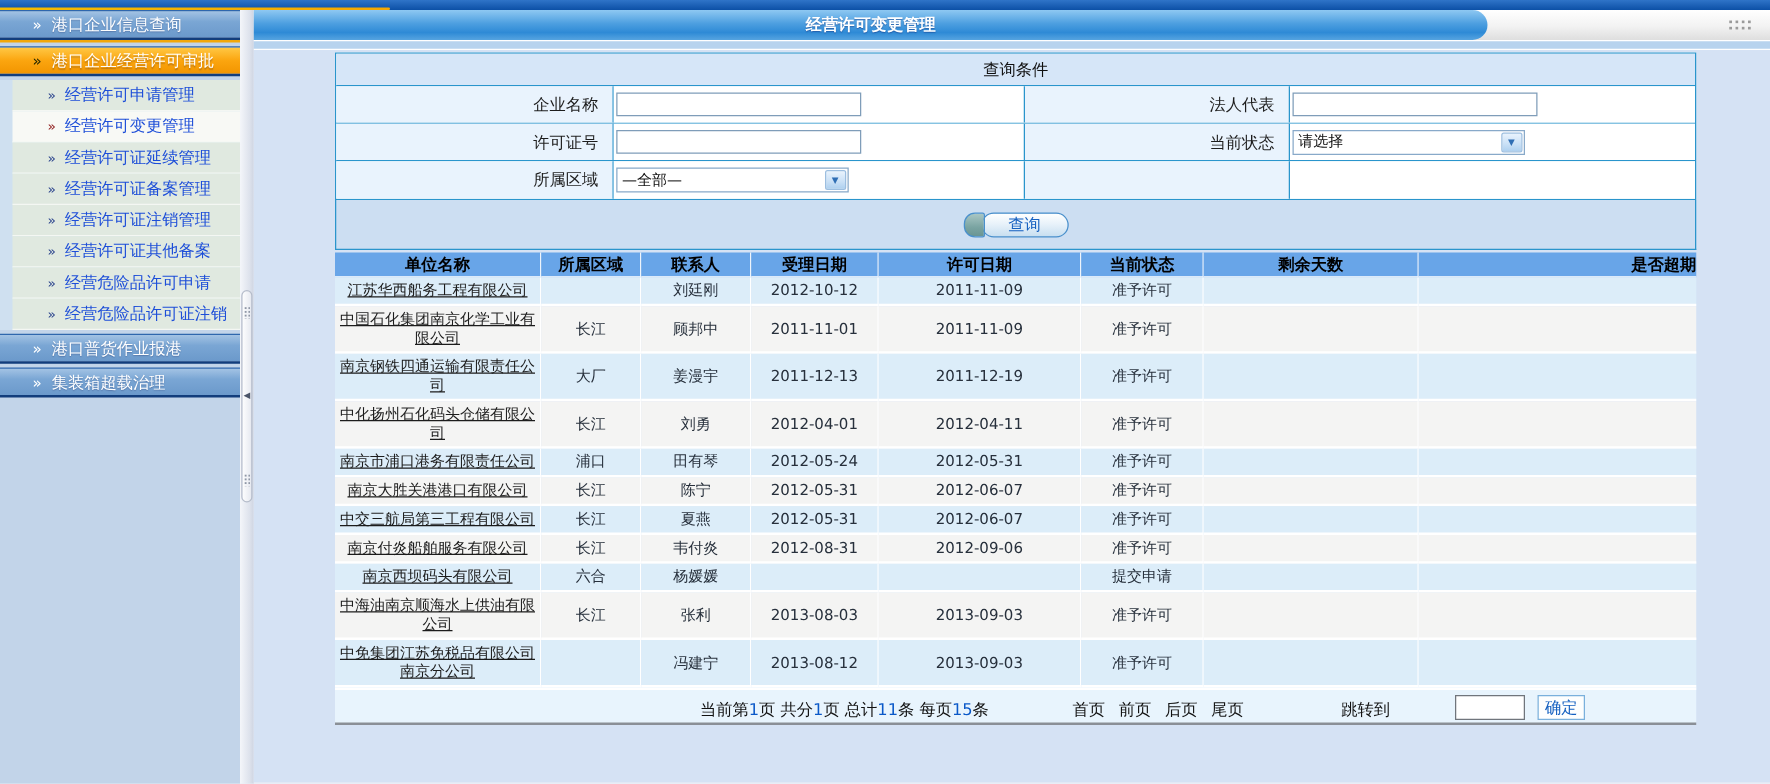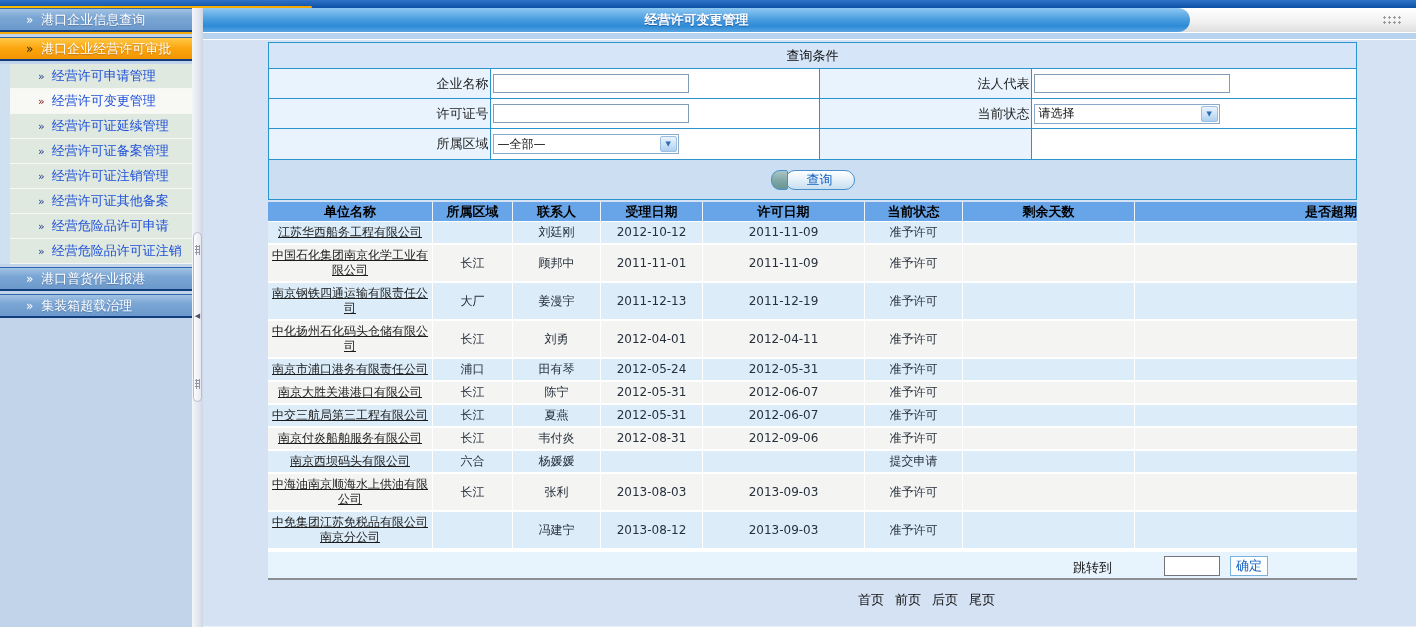--- a/index.html
+++ b/index.html
@@ -70,21 +70,21 @@
   .panel { position:absolute; left:65px; top:2px; width:1089px; }
 
   
   .qf { border:1px solid #2a95cc; background:#fff; }
   .qf-title { height:26px; background:#d6e6f8; border-bottom:1px solid #2a95cc;
     display:flex; align-items:center; justify-content:center;
     font-weight:normal; font-size:13px; color:#101010; }
   .qf-row { display:flex; height:30px; border-bottom:1px solid #2a95cc; }
   .qf-label { width:222px; background:#e9f3fd; border-right:1px solid #2a95cc;
     display:flex; align-items:center; justify-content:flex-end;
-    padding-right:1px; color:#1d1d1d; }
+    padding-right:11px; color:#1d1d1d; }
   .qf-field { width:330px; background:#fff; border-right:1px solid #2a95cc;
     display:flex; align-items:center; padding-left:2px; }
   .qf-label.c3 { width:212px; }
   .qf-field.c4 { width:325px; border-right:none; }
   .txt { width:196px; height:19px; border:1px solid #7f9db9; background:#fff;
     font-family:inherit; font-size:12px; padding:0 3px; }
   .xp-select { width:186px; height:20px; border:1px solid #88a9c9; background:#fff;
     display:flex; align-items:center; position:relative; cursor:pointer;
     font-size:12px; color:#111; padding-left:4px; }
   .xp-select .sel-btn { position:absolute; right:1px; top:1px; width:17px; height:16px;
@@ -116,21 +116,21 @@
   tr.odd td { background:#dcedf9; }
   tr.even td { background:#f4f4f3; }
   .co-link { color:#1c1c1c; text-decoration:underline; cursor:pointer; }
 
   
   .pgrow { position:relative; height:30px; background:#e8f4fd; border-top:2px solid #fff;
     border-bottom:2px solid #8a8f96; font-size:13px; color:#111; }
   .pg-summary { position:absolute; left:292px; top:7px; white-space:nowrap; }
   .pg-summary .num { color:#0a58c8; }
   .pg-links { position:absolute; left:590px; top:7px; display:flex; gap:11px; }
-  .pg-link { cursor:pointer; color:#111;margin-top:32px; }
+  .pg-link { cursor:pointer; color:#111; }
   .pg-jump-label { position:absolute; left:805px; top:7px; }
   .pg-input { position:absolute; left:896px; top:4px; width:56px; height:20px;
     border:1px solid #70757c; background:#fff; font-family:inherit; font-size:12px;
     padding:0 3px; }
   .btn-confirm { position:absolute; left:962px; top:4px; height:20px; padding:0 5px;
     background:#fdfefe; border:1px solid #7ab0dc; color:#1560c0; font-size:13px;
     display:flex; align-items:center; cursor:pointer; }
 </style>
 </head>
 <body>
@@ -385,20 +385,21 @@
               <td>2013-08-12</td>
               <td>2013-09-03</td>
               <td>准予许可</td>
               <td></td>
               <td></td>
             </tr>
           </tbody>
       </table>
 
       <div class="pgrow">
+        <span class="pg-summary"><span>当前第</span><span class="num">1</span><span>页 共分</span><span class="num">1</span><span>页 总计</span><span class="num">11</span><span>条 每页</span><span class="num">15</span><span>条</span></span>
         <span class="pg-links">
             <span class="pg-link">首页</span>
             <span class="pg-link">前页</span>
             <span class="pg-link">后页</span>
             <span class="pg-link">尾页</span>
           </span>
         <span class="pg-jump-label">跳转到</span>
         <input class="pg-input" type="text" value="" style="">
         <span class="btn-confirm">确定</span>
       </div>

